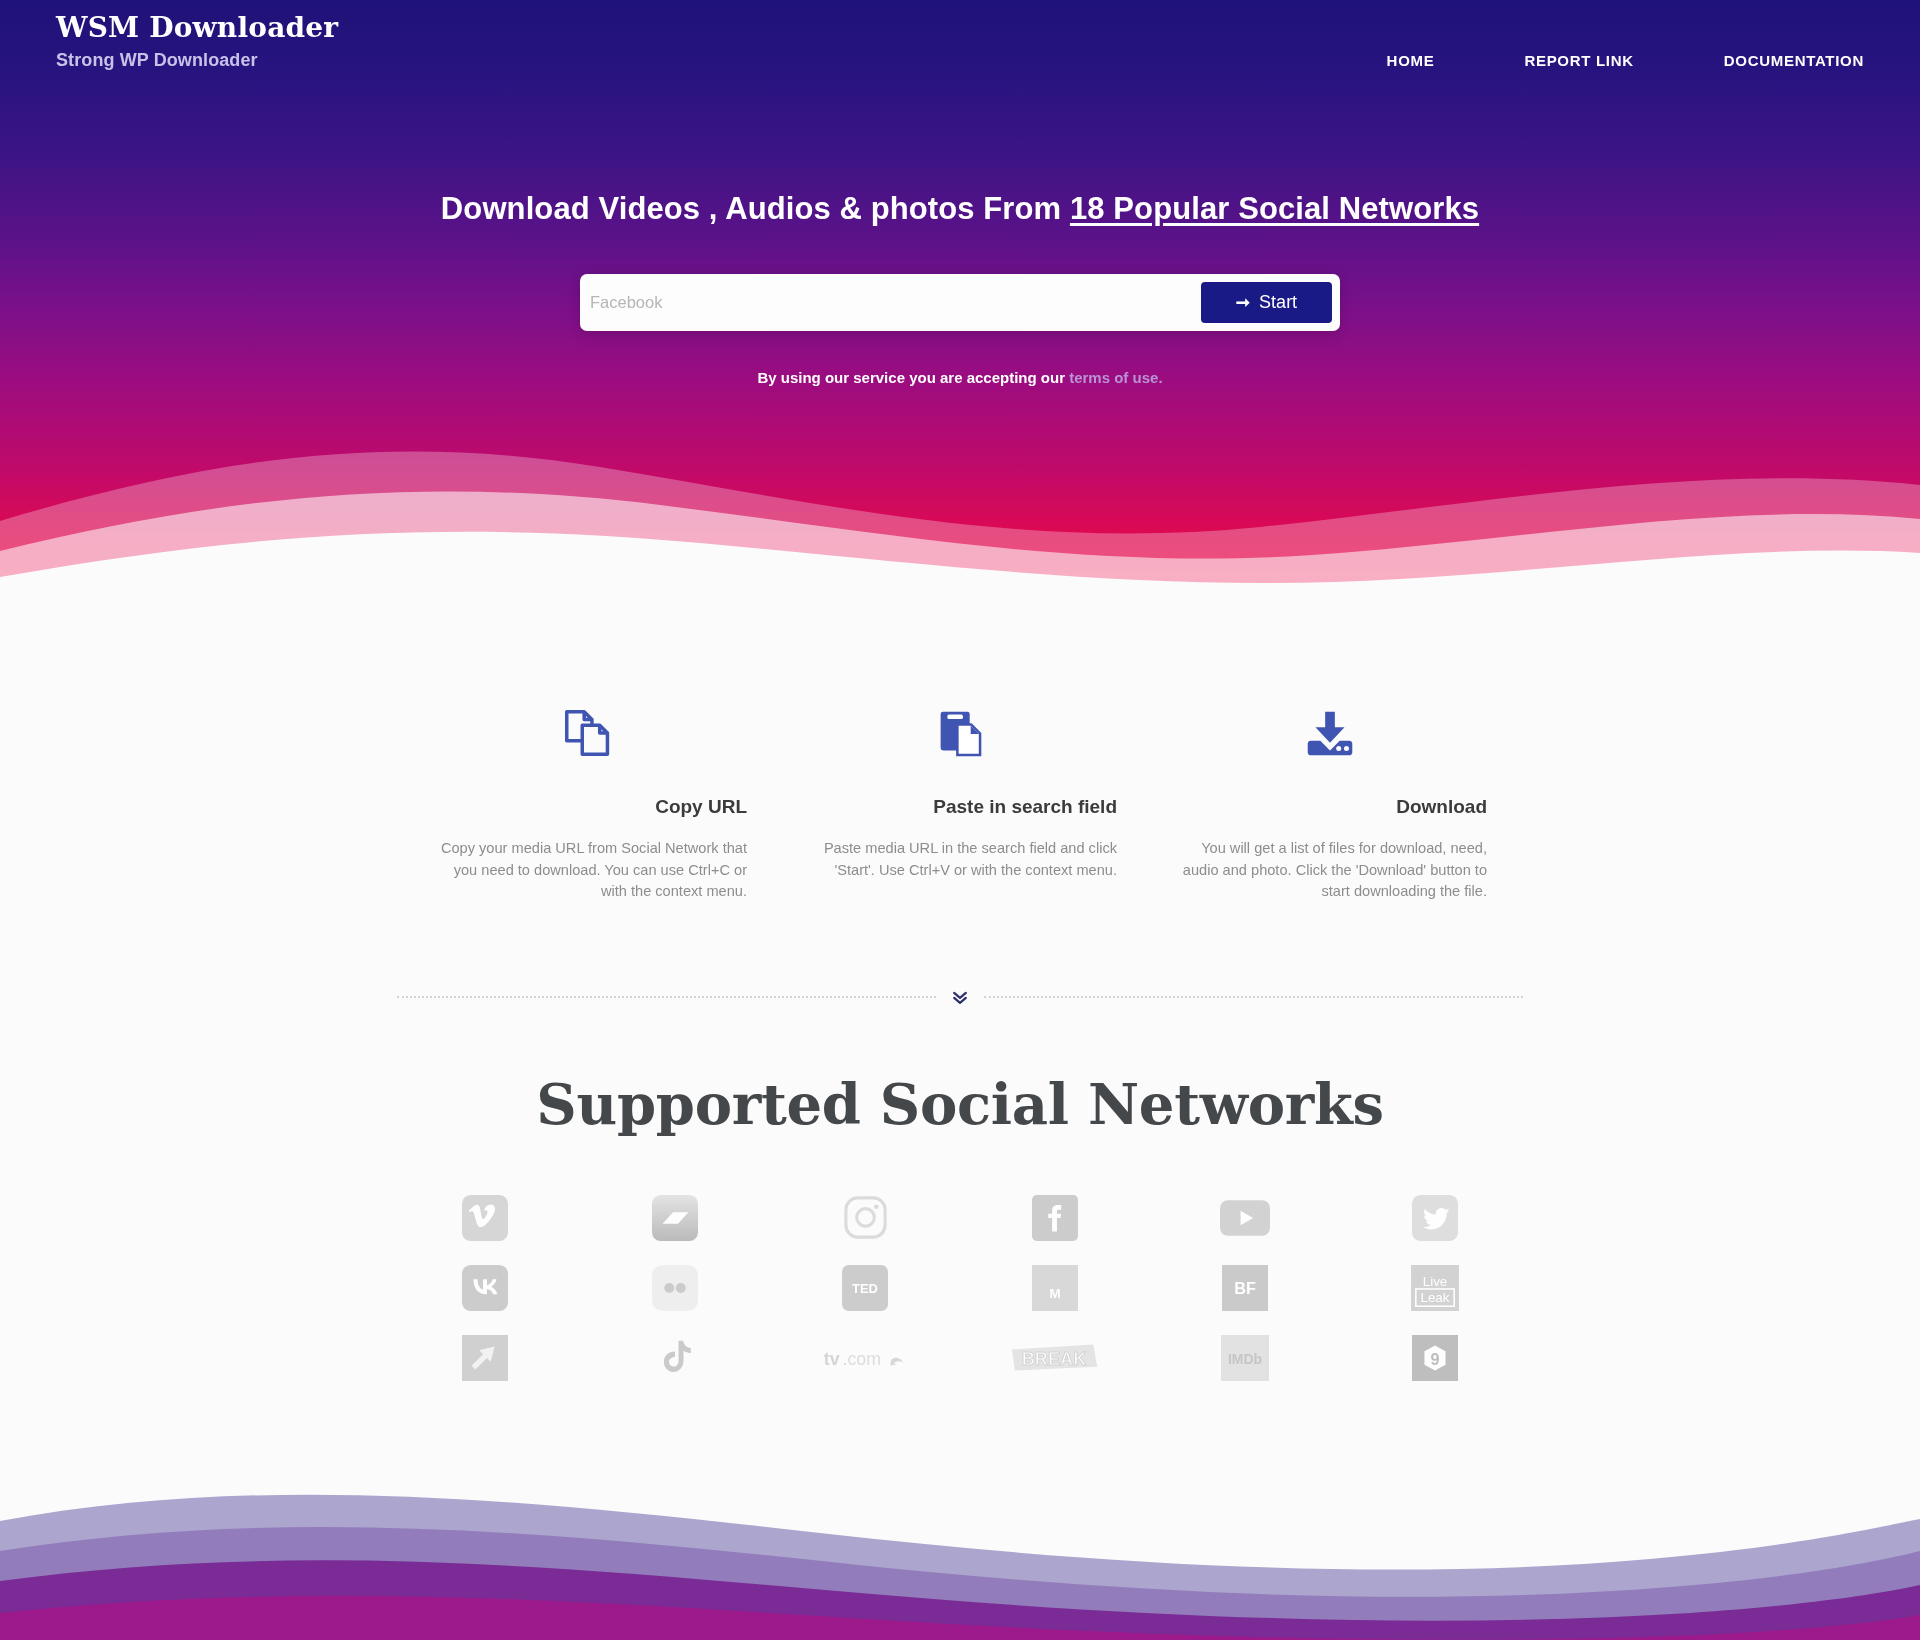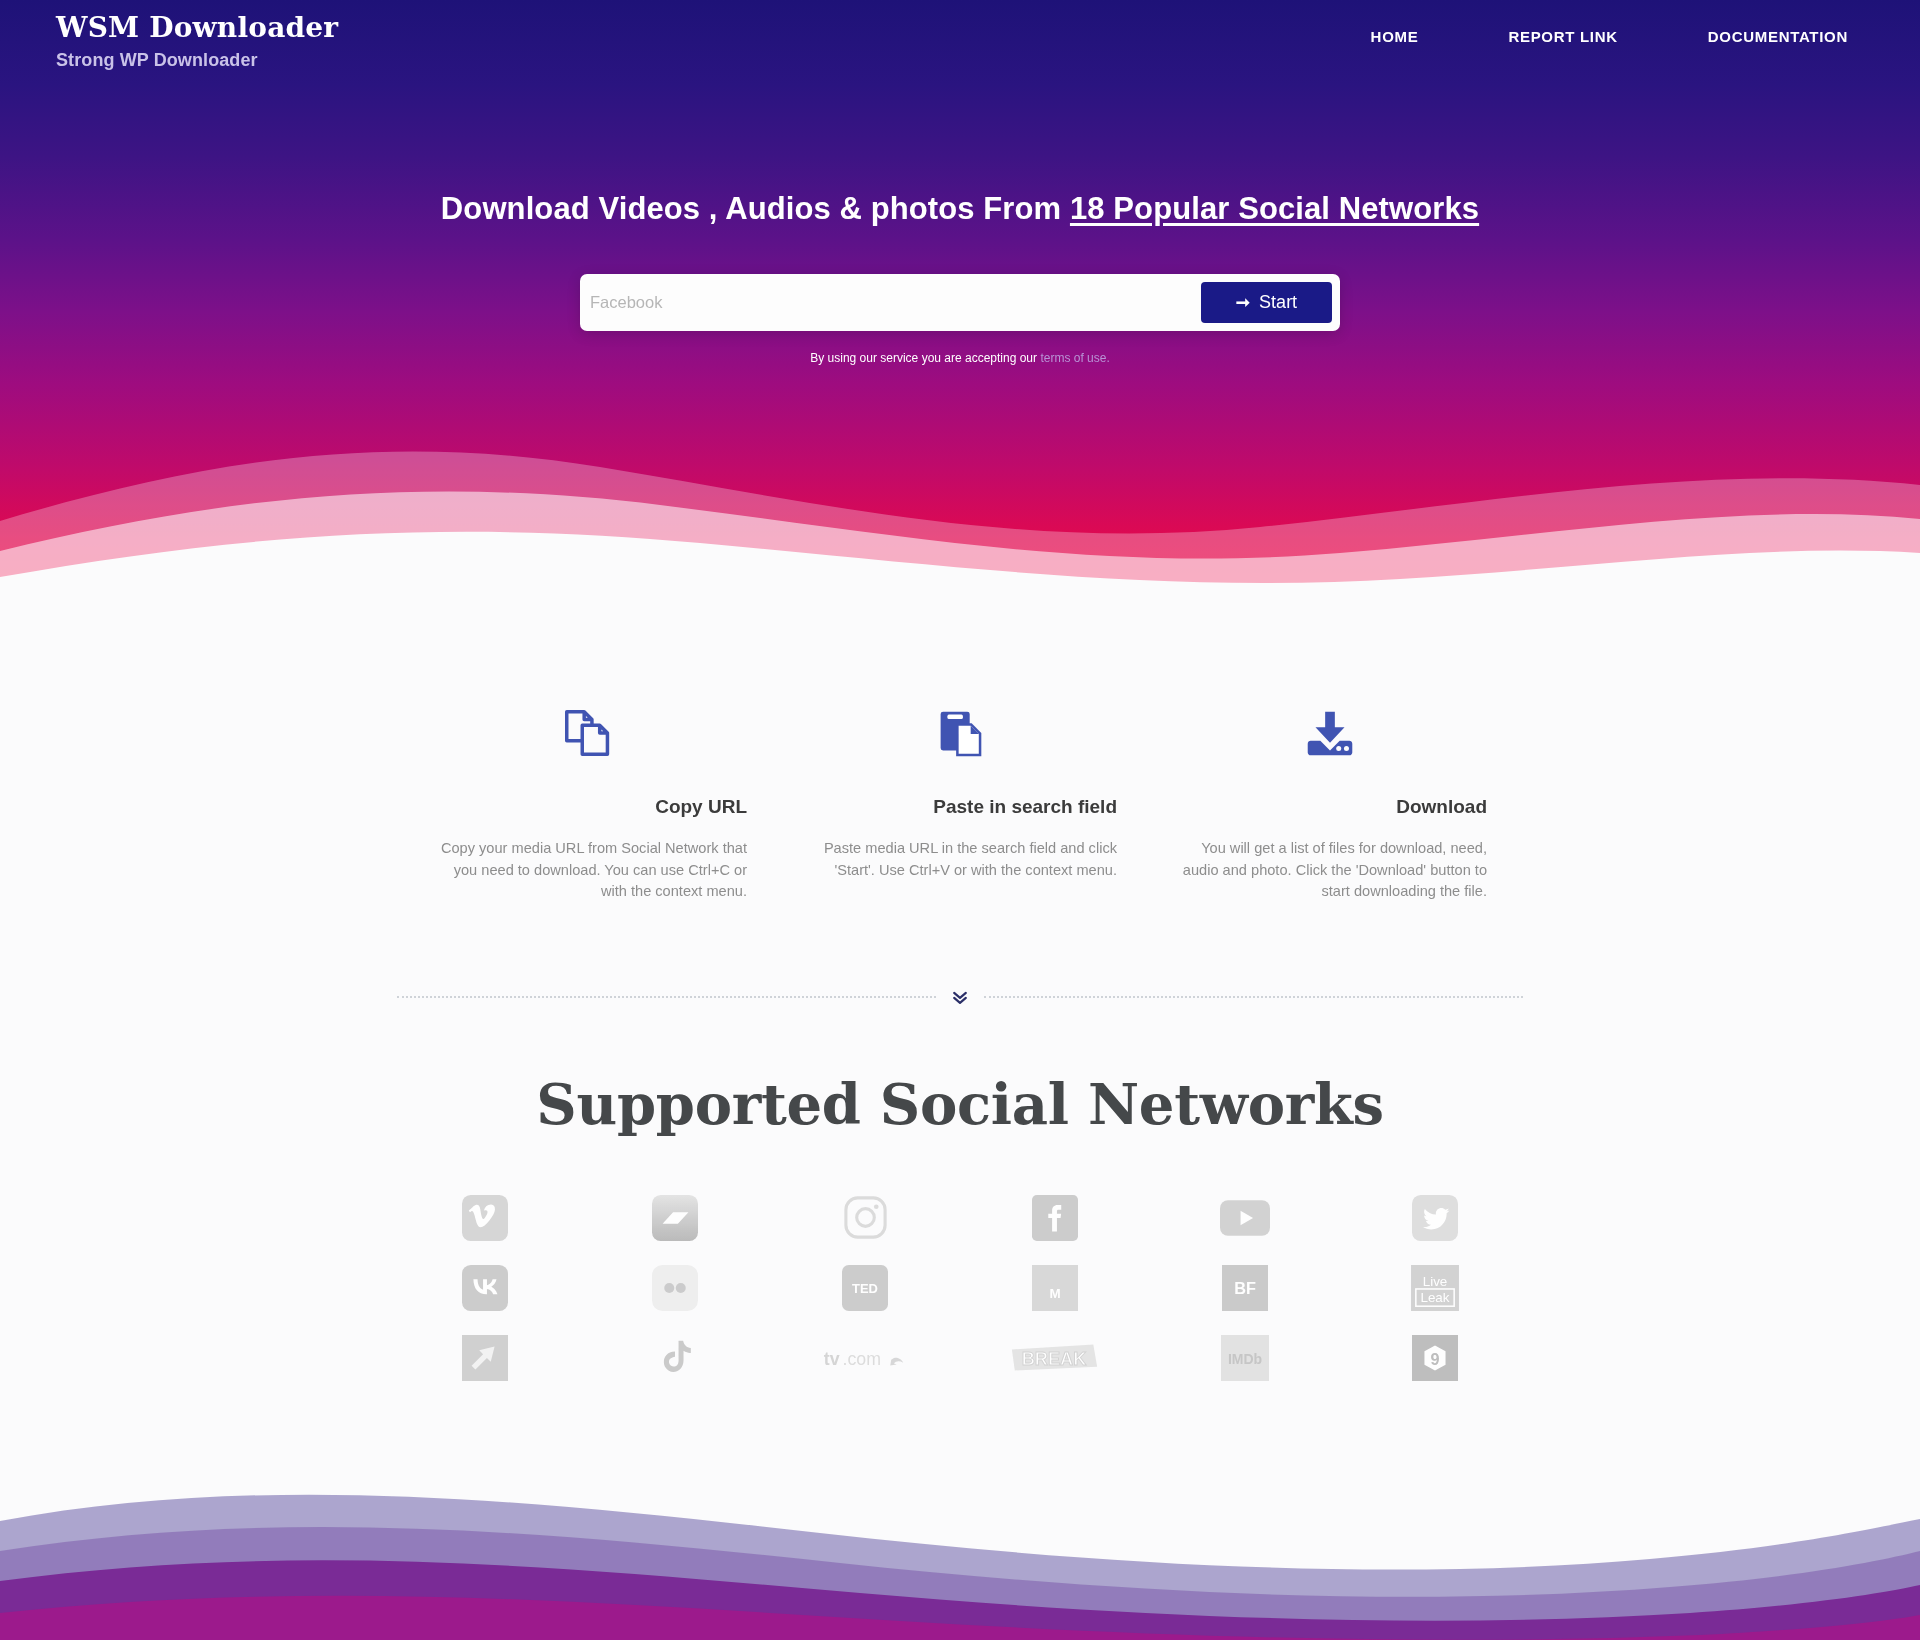--- a/index.html
+++ b/index.html
@@ -28,23 +28,23 @@
       #c00a6a 78%,
       #e00950 90%,
       #f00842 100%);
     overflow: hidden;
   }
 
   .nav-bar {
     position: relative;
     z-index: 5;
     display: flex;
-    align-items: flex-start;
+    align-items: flex-end;
     justify-content: space-between;
-    padding: 14px 72px 0 56px;
+    padding: 14px 56px 0 56px;
   }
   .brand { display: flex; flex-direction: column; line-height: 1; }
   .brand-title {
     color: #ffffff;
     font-size: 28px;
     font-weight: bold;
     letter-spacing: .2px;
     font-family: "DejaVu Serif", serif;
   }
   .brand-sub {
@@ -115,23 +115,24 @@
     font-family: "Liberation Sans", sans-serif;
     cursor: pointer;
     display: flex;
     align-items: center;
     justify-content: center;
     gap: 9px;
   }
   .start-btn .arrow { font-size: 17px; font-weight: bold; line-height: 1; }
 
   .terms {
-    margin-top: 20px;
-    font-size: 12px;
+    margin-top: 38px;
+    font-size: 15px;
     color: #ffffff;
+    font-weight: bold;
   }
   .terms a { color: #b993d6; text-decoration: none; cursor: pointer; }
 
   
   .wave-hero { position: absolute; left: 0; bottom: -1px; width: 1920px; z-index: 3; display: block; }
 
   
   .light-section {
     background: #fbfbfc;
     padding: 96px 0 0 0;

